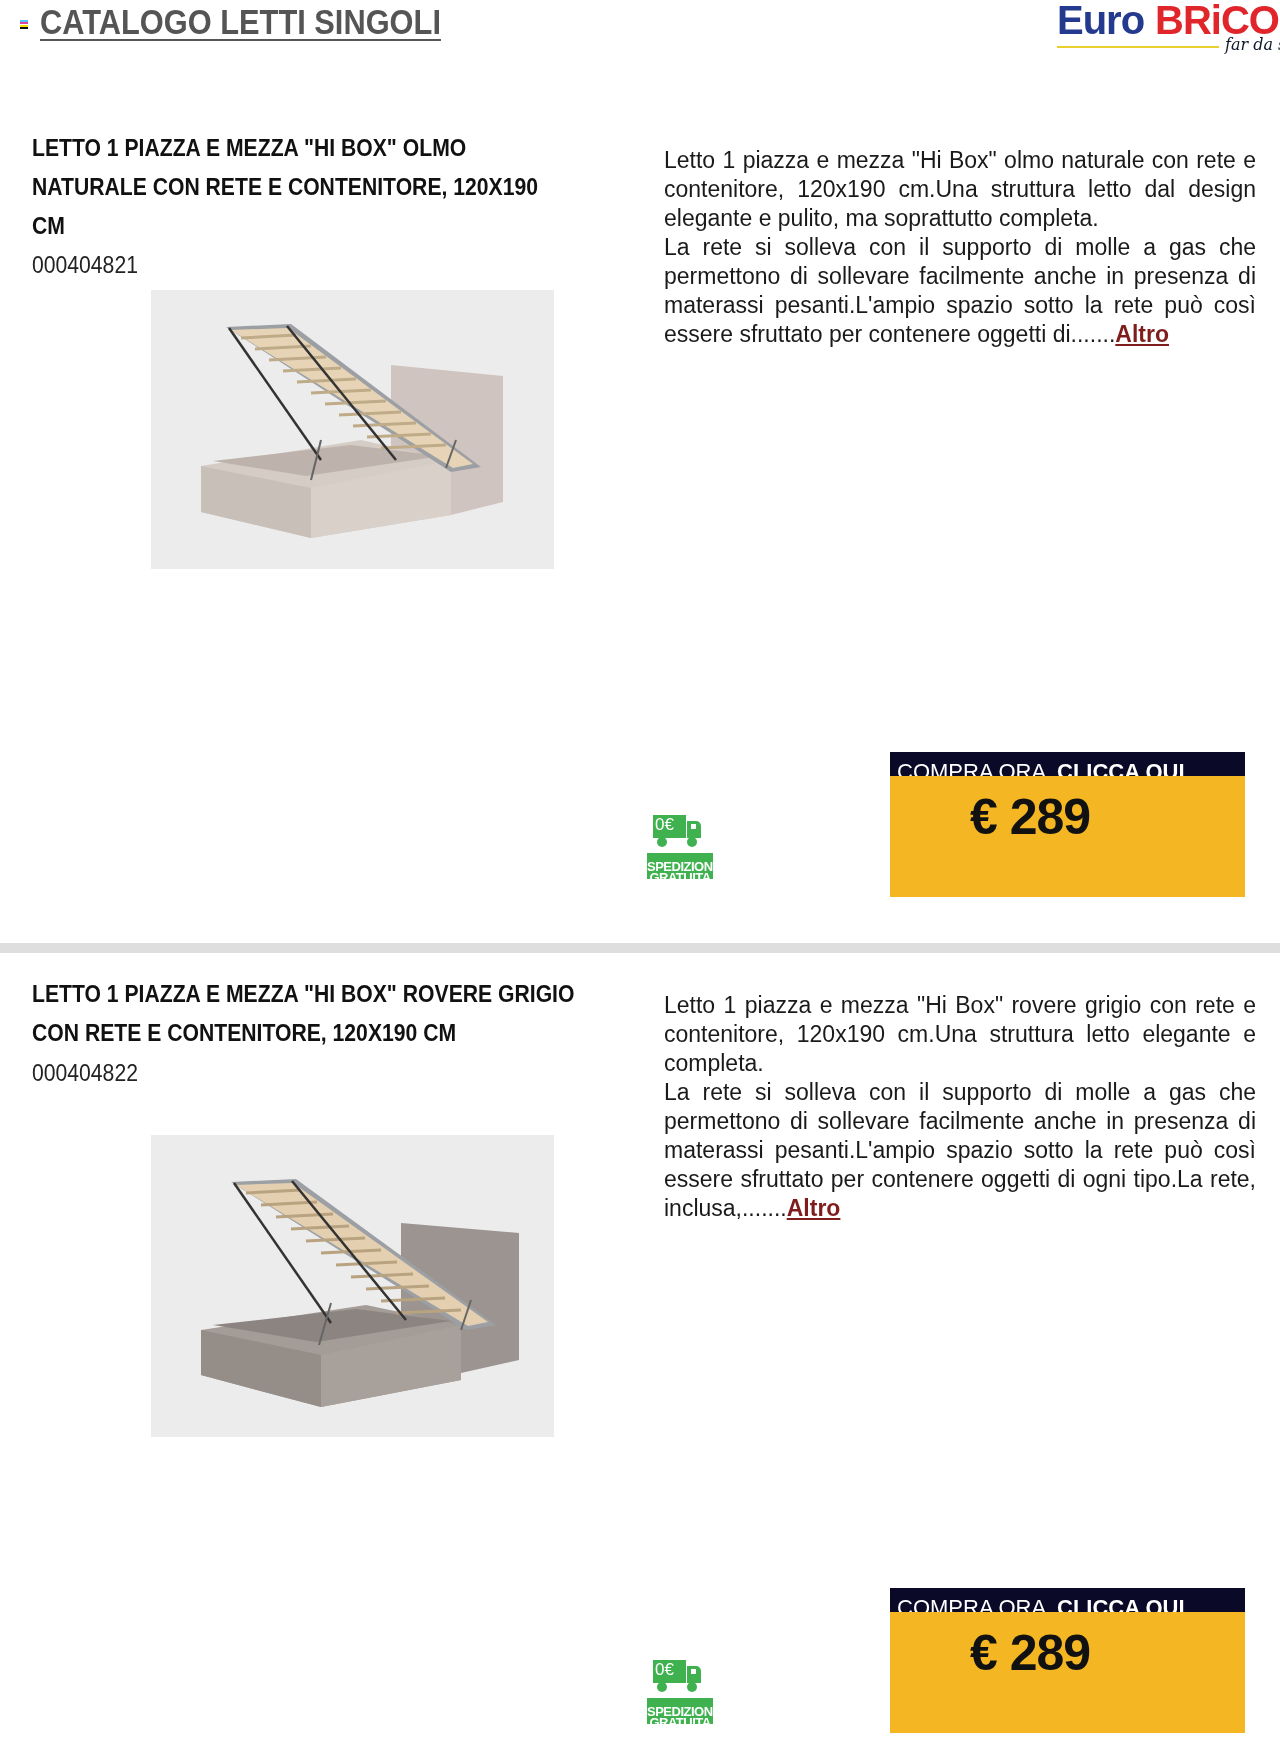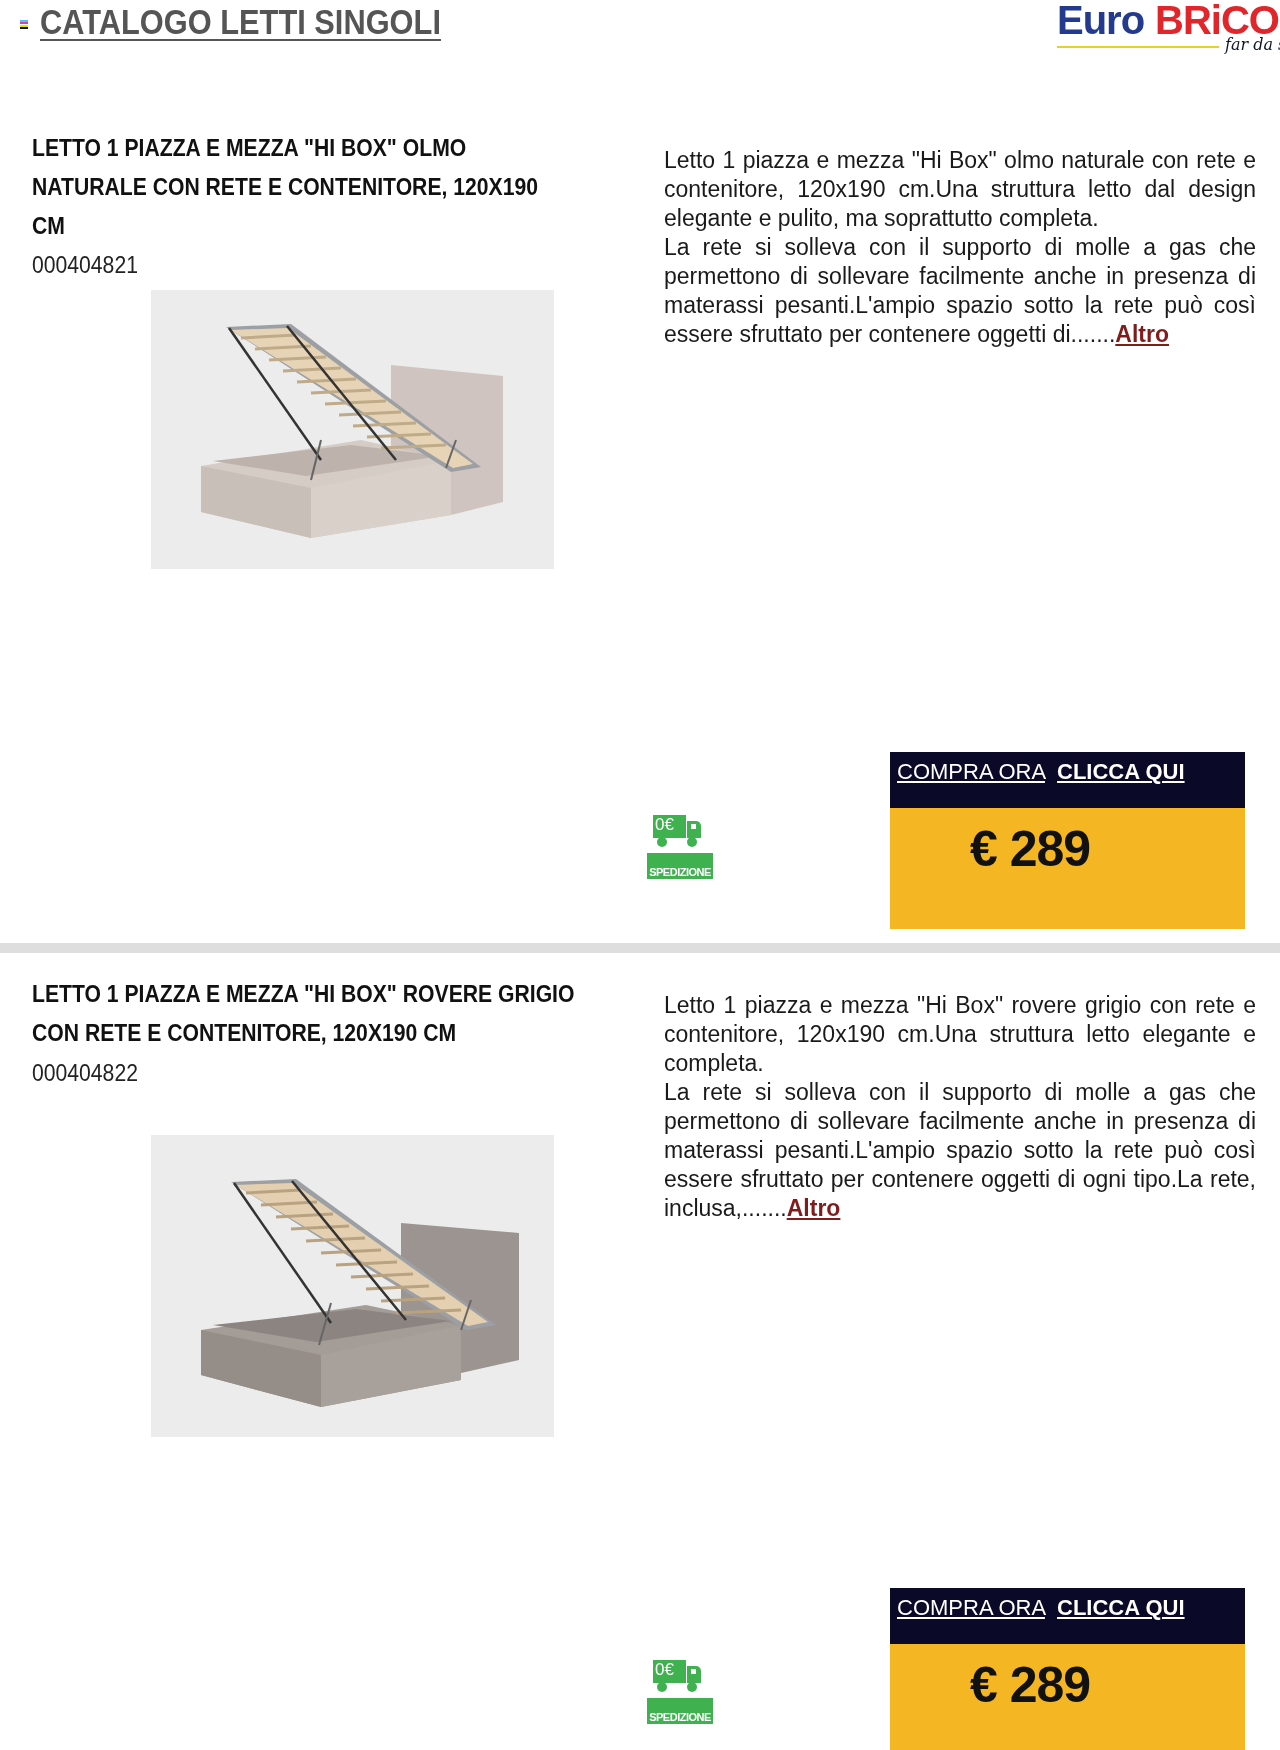--- a/index.html
+++ b/index.html
@@ -32,25 +32,25 @@
             color: #1a1a1a; text-align: justify; }
   .p-desc .altro { font-weight: bold; text-decoration: underline; color: #7f1d1d; cursor: pointer; }
 
   .ship { position: absolute; left: 647px; width: 66px; height: 66px; }
   .ship .truck-body { position: absolute; left: 6px; top: 0; width: 33px; height: 23px; background: #3fb24f; }
   .ship .truck-txt { position: absolute; left: 8px; top: 0px; font-size: 17px; color: #fff; font-family: "Liberation Sans Narrow","Liberation Sans", sans-serif; }
   .ship .cab { position: absolute; left: 40px; top: 6px; width: 14px; height: 17px; background: #3fb24f; border-radius: 0 5px 0 0; }
   .ship .win { position: absolute; left: 44px; top: 9px; width: 5px; height: 5px; background: #fff; }
   .ship .wheel { position: absolute; top: 22px; width: 10px; height: 10px; background: #3fb24f; border-radius: 50%; }
   .ship .label { position: absolute; left: 0; top: 38px; width: 66px; height: 26px; background: #3fb24f;
-                 color: #fff; font-size: 11px; font-weight: bold; line-height: 11px; text-align: center;
-                 padding-top: 14px; box-sizing: border-box; letter-spacing: -0.5px; }
+                 color: #fff; font-size: 13px; font-weight: bold; line-height: 11px; text-align: center;
+                 padding-top: 8px; box-sizing: border-box; letter-spacing: -0.5px; }
 
   .buy { position: absolute; left: 890px; width: 355px; }
-  .buy-head { height: 56px; background: #0b0928; color: #fff; font-size: 22px; line-height: 40px; padding-left: 7px; white-space: nowrap; }
+  .buy-head { height: 24px; background: #0b0928; color: #fff; font-size: 22px; line-height: 40px; padding-left: 7px; white-space: nowrap; }
   .buy-head .compra { text-decoration: underline; cursor: pointer; }
   .buy-head .clicca { font-weight: bold; text-decoration: underline; cursor: pointer; margin-left: 6px; }
   .buy-price { background: #f4b623; height: 121px; position: relative; text-decoration: underline; }
   .buy-price span { position: absolute; left: 80px; top: 12px; font-size: 50px; font-weight: bold; color: #111; letter-spacing: -1px; }
 
   .divider { position: absolute; left: 0; top: 943px; width: 1280px; height: 10px; background: #dedede; }
 </style>
 </head>
 <body>
 

